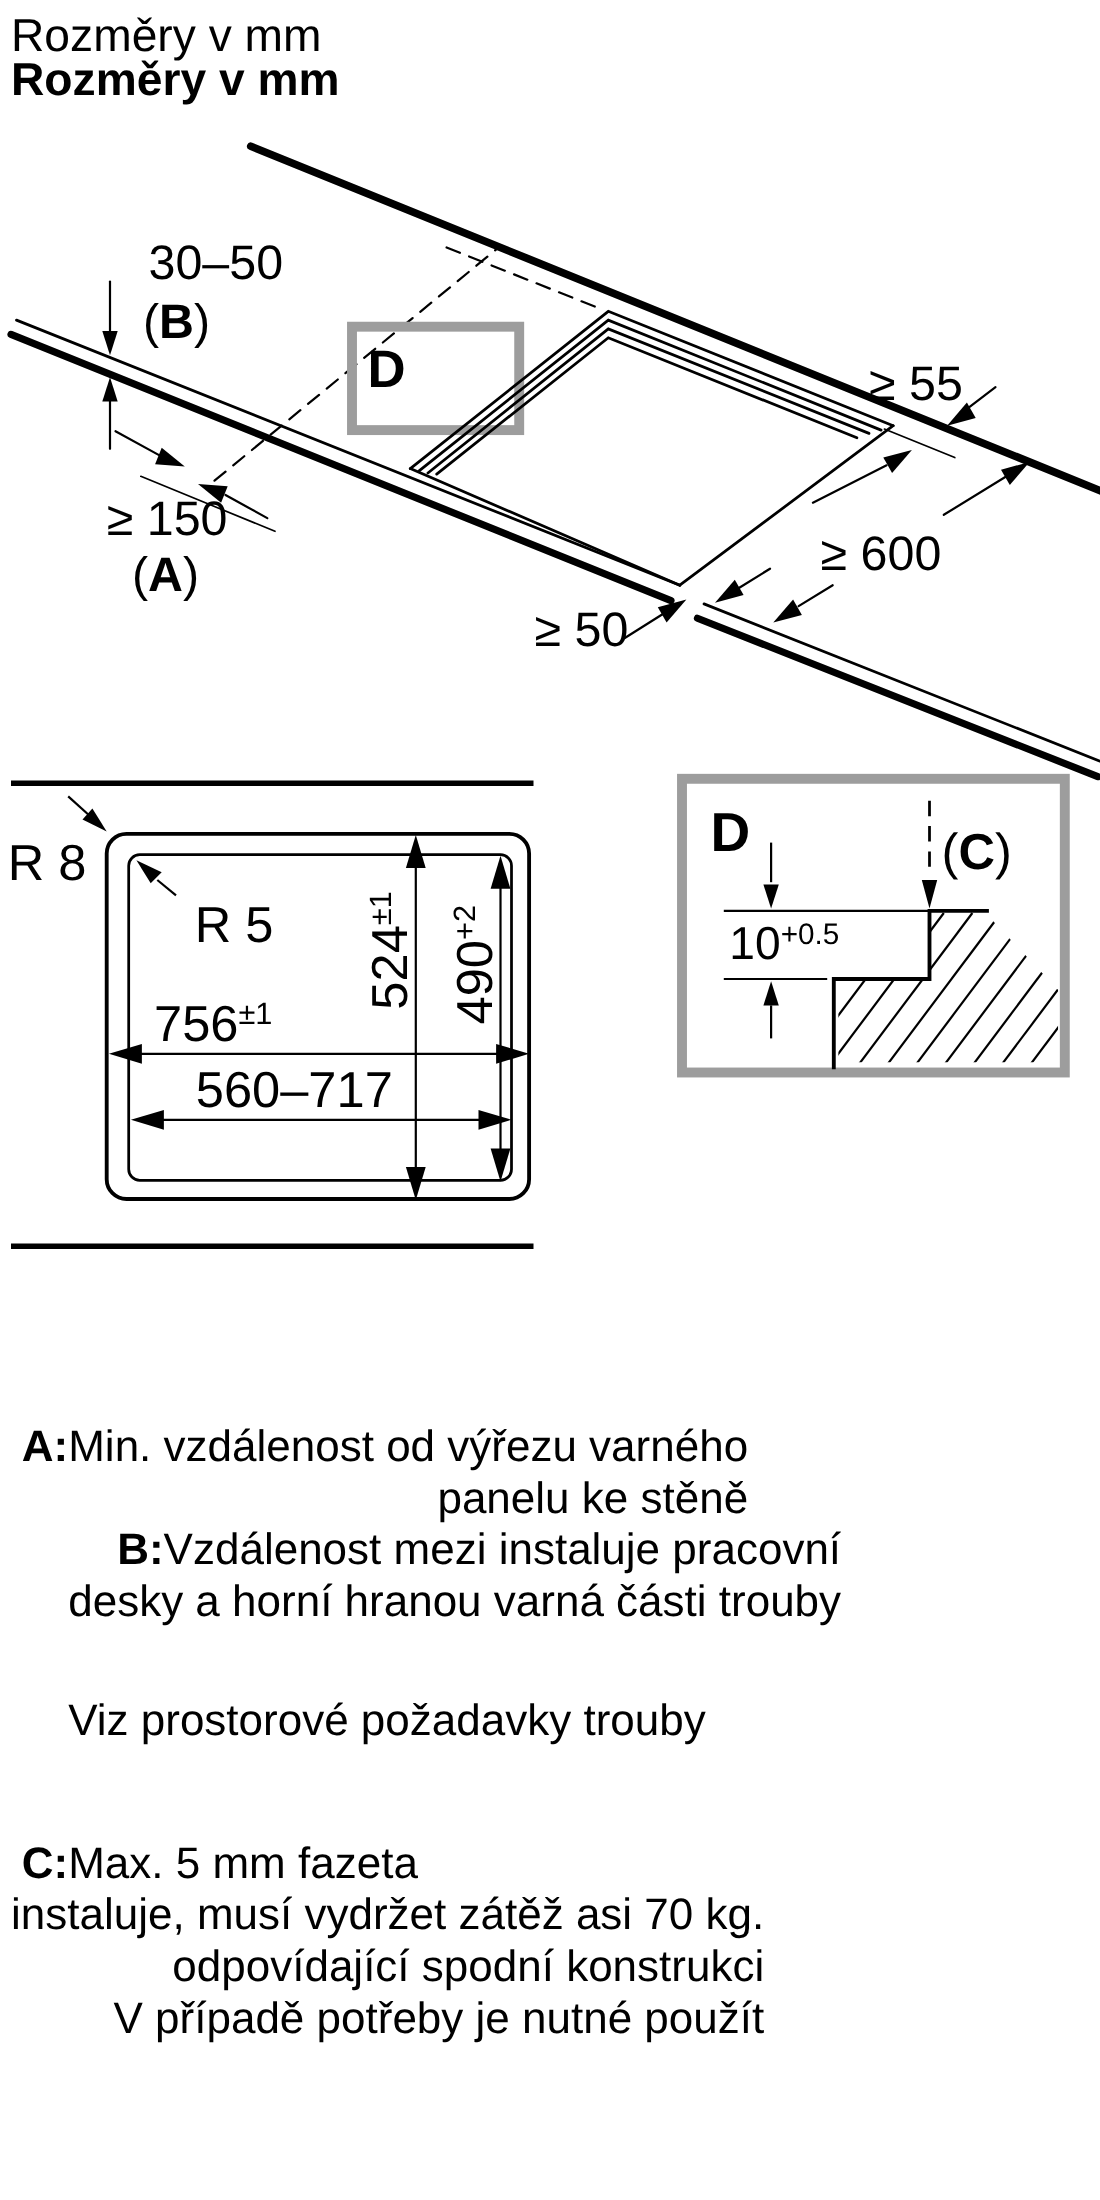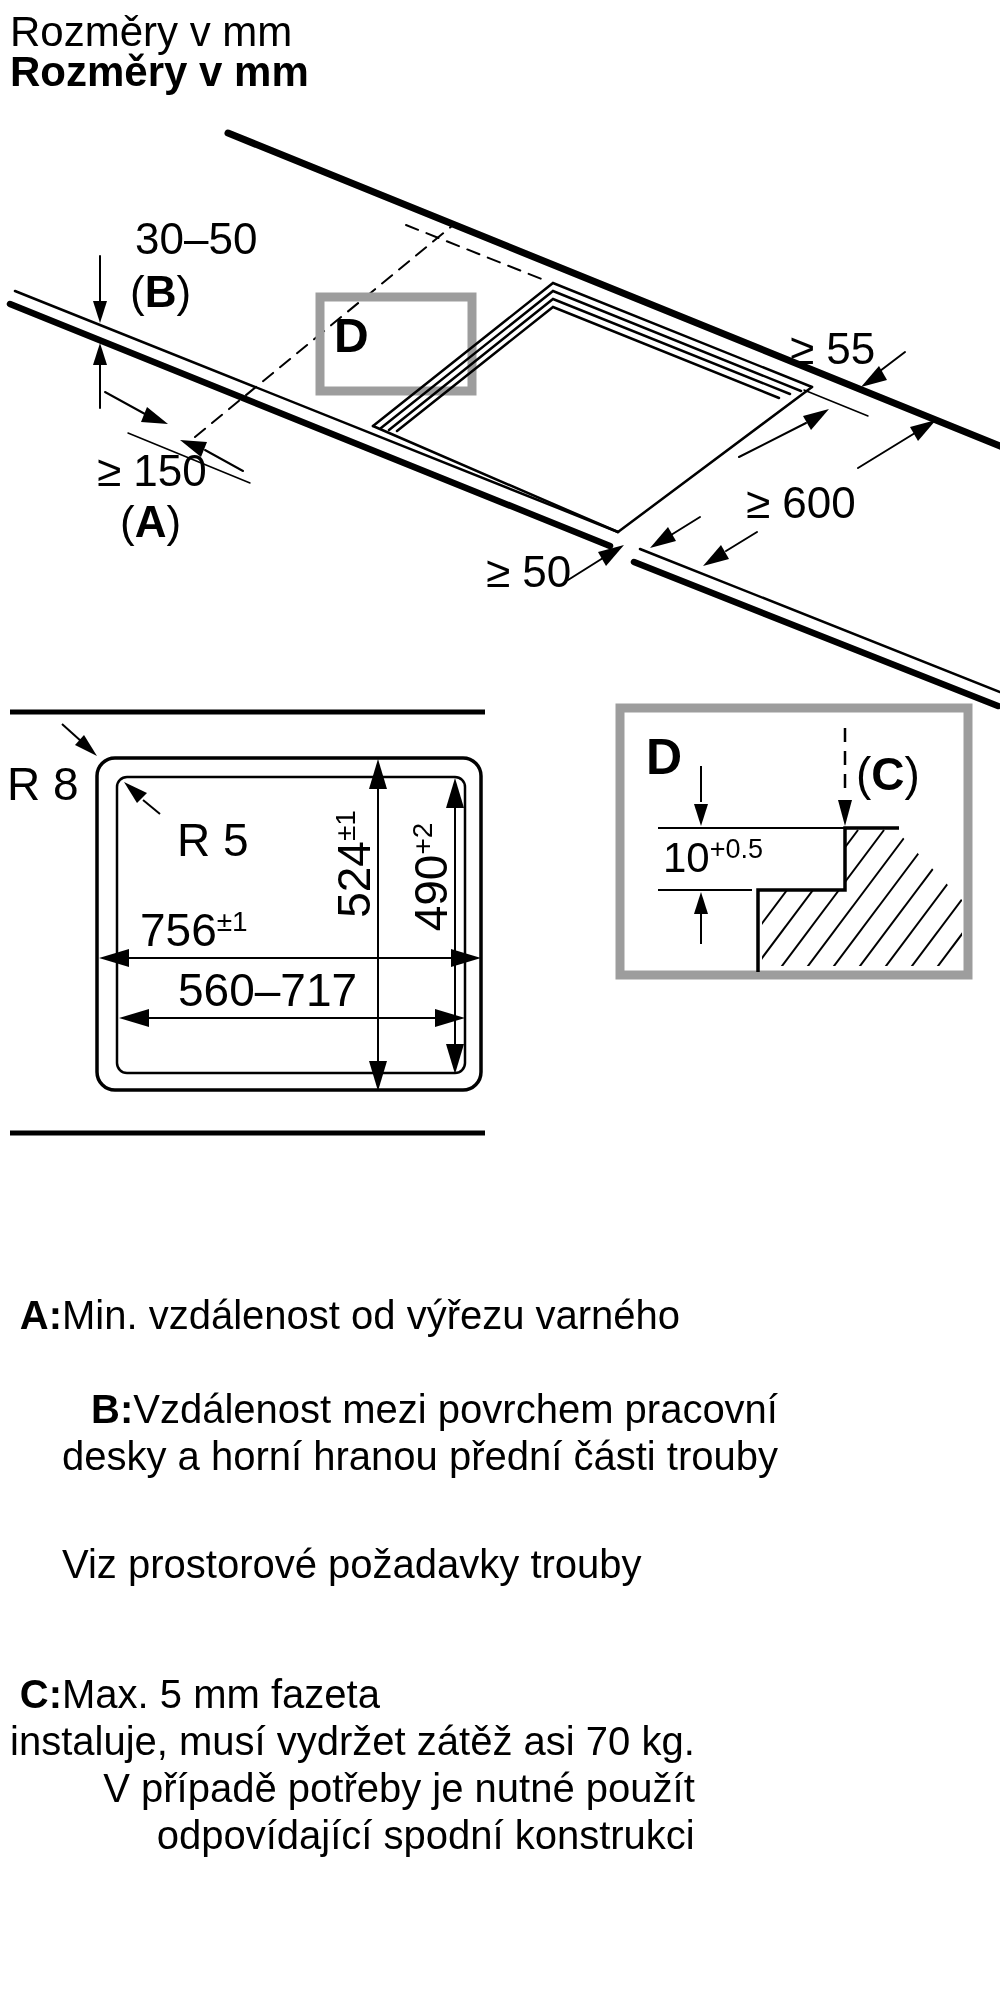--- a/index.html
+++ b/index.html
@@ -169,32 +169,33 @@
 
     <line x1="845" y1="728" x2="845" y2="796" stroke="#000" stroke-width="2.5" stroke-dasharray="14 9"></line>
     <polygon points="845,826 838,800 852,800" fill="#000"></polygon>
     <text x="856" y="790" font-size="46"><tspan>(</tspan><tspan font-weight="700">C</tspan><tspan>)</tspan></text>
     <text x="646" y="774" font-size="50" font-weight="700">D</text>
   </g>
 </svg>
 
 <div class="note" style="top:1292px">
   <div><span class="note-key">A:</span><span>Min. vzdálenost od výřezu varného</span></div>
+  <div class="indent">panelu ke stěně</div>
 </div>
 
 <div class="note" style="top:1386px">
-  <div><span class="note-key">B:</span><span>Vzdálenost mezi povrchem pracovní</span></div>
-  <div class="indent">desky a horní hranou přední části trouby</div>
+  <div><span class="note-key">B:</span><span>Vzdálenost mezi instaluje pracovní</span></div>
+  <div class="indent">desky a horní hranou varná části trouby</div>
 </div>
 
 <div class="note" style="top:1541px">
   <div class="indent">Viz prostorové požadavky trouby</div>
 </div>
 
 <div class="note" style="top:1671px">
   <div><span class="note-key">C:</span><span>Max. 5 mm fazeta</span></div>
 </div>
 
 <div class="note" style="top:1718px">
   <div>instaluje, musí vydržet zátěž asi 70 kg.</div>
+  <div>odpovídající spodní konstrukci</div>
   <div>V případě potřeby je nutné použít</div>
-  <div>odpovídající spodní konstrukci</div>
 </div>
 
 </body></html>

